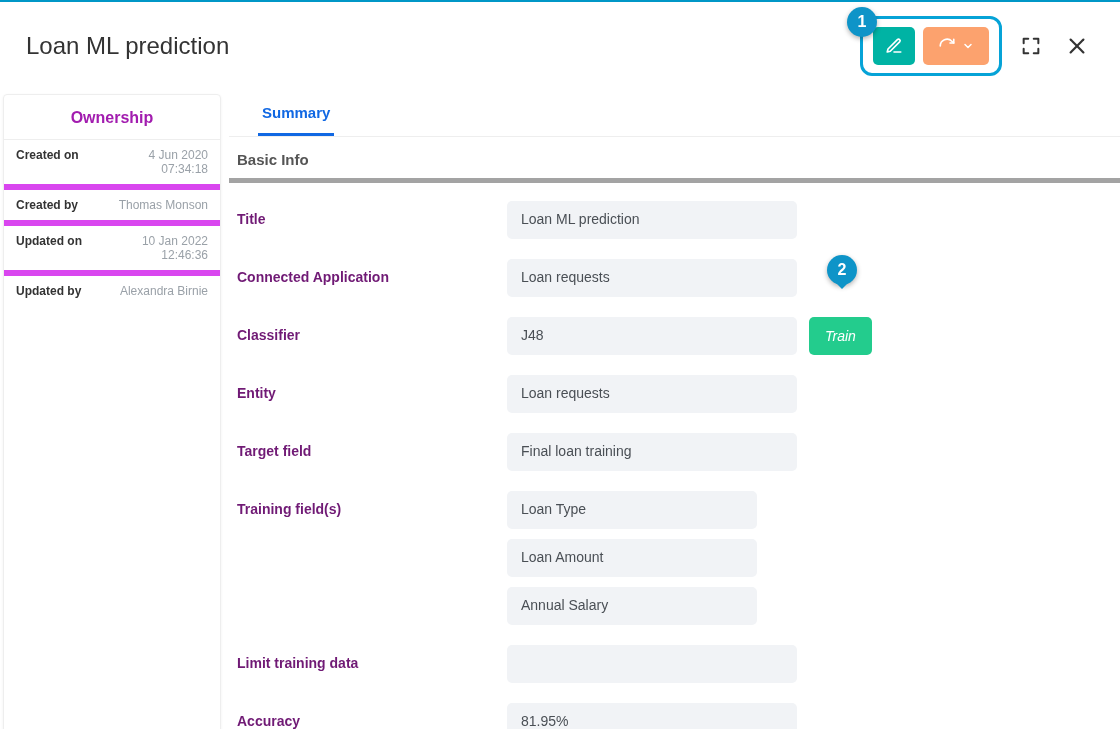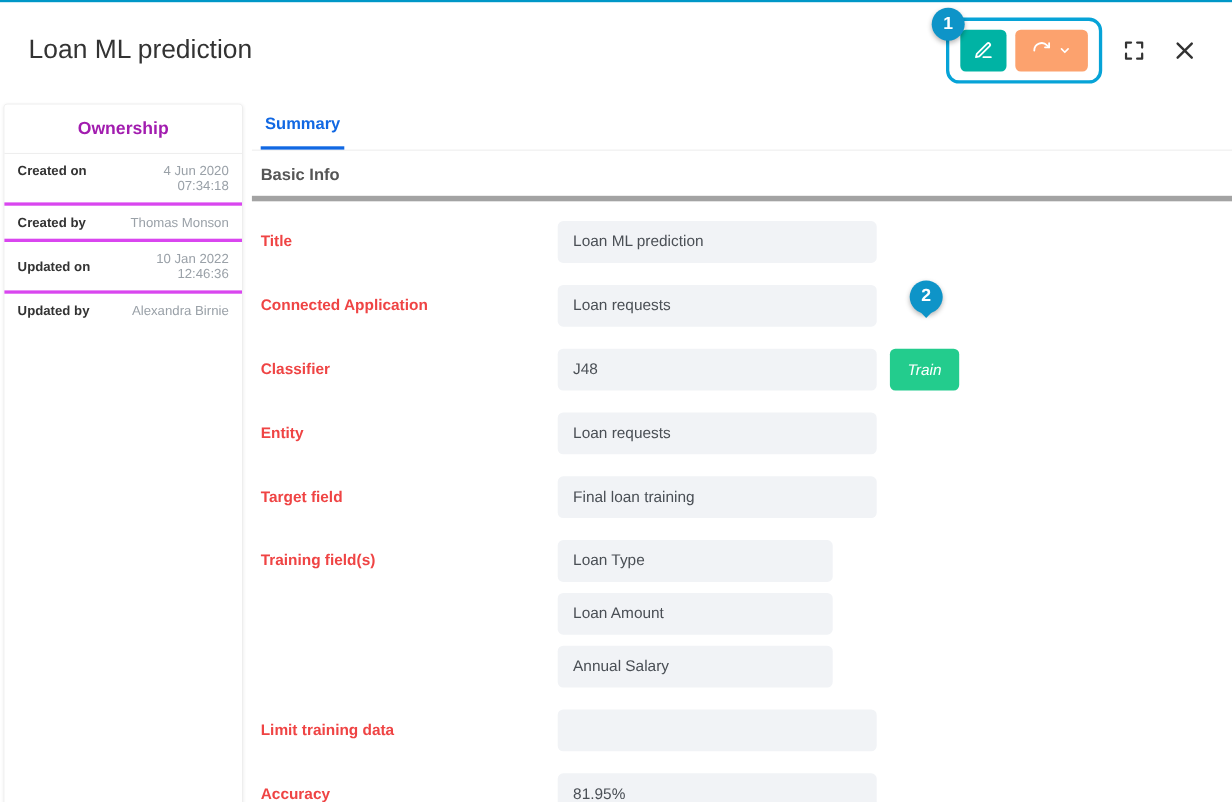--- a/index.html
+++ b/index.html
@@ -51,38 +51,38 @@
   .ownership-card {
     width: 218px; border: 1px solid #eee; border-radius: 4px;
     box-shadow: 0 1px 3px rgba(0,0,0,0.06);
     margin-left: 3px;
   }
   .ownership-card h2 {
     text-align: center; font-size: 16px; font-weight: 600; color: #a21caf;
     padding: 14px 8px 12px 8px; border-bottom: 1px solid #eee;
   }
   .own-row { display: flex; justify-content: space-between; padding: 8px 12px; align-items: flex-start; }
-  .own-row + .own-row { border-top: 3px solid #d946ef; align-items: center; }
+  .own-row + .own-row { border-top: 6px solid #d946ef; }
   .own-label { font-size: 12px; font-weight: 700; color: #333; }
   .own-val { font-size: 12px; color: #9aa1a8; text-align: right; white-space: pre-line; }
 
   .content { flex: 1; }
   .tabs { border-bottom: 1px solid #eee; padding-left: 8px; }
   .tab {
     display: inline-block; padding: 10px 4px 12px 4px; font-size: 15px; font-weight: 600;
-    color: #1168e3; border-bottom: 3px solid #1168e3; cursor: pointer;
+    color: #1168e3; border-bottom: 3px solid #1168e3; cursor: pointer; margin-left: 21px;
   }
   .section-title {
     font-size: 15px; font-weight: 700; color: #555;
     padding: 14px 8px 10px 8px; border-bottom: 5px solid #a3a3a3;
   }
 
   .form { padding: 8px 8px 0 8px; }
   .row { display: flex; align-items: flex-start; padding: 10px 0; }
-  .row-label { width: 270px; font-size: 14px; font-weight: 700; color: #ef4444; padding-top: 10px; }
+  .row-label { width: 270px; font-size: 14px; font-weight: 700; color: #701a75; padding-top: 10px; }
   .row-vals { flex: 1; display: flex; flex-direction: column; gap: 10px; position: relative; }
   .val-box {
     background: #f1f3f6; border-radius: 5px; padding: 10px 14px;
     color: #4a4f55; font-size: 14px; width: 290px; min-height: 38px;
   }
   .val-box.narrow { width: 250px; }
   .val-inline { display: flex; align-items: center; gap: 12px; }
   .btn-train { background: #23cc8d; color: #fff; height: 38px; border: none; border-radius: 5px; padding: 0 16px; cursor: pointer; font-size: 14px; font-style: italic; }
 
   svg { display: block; }

